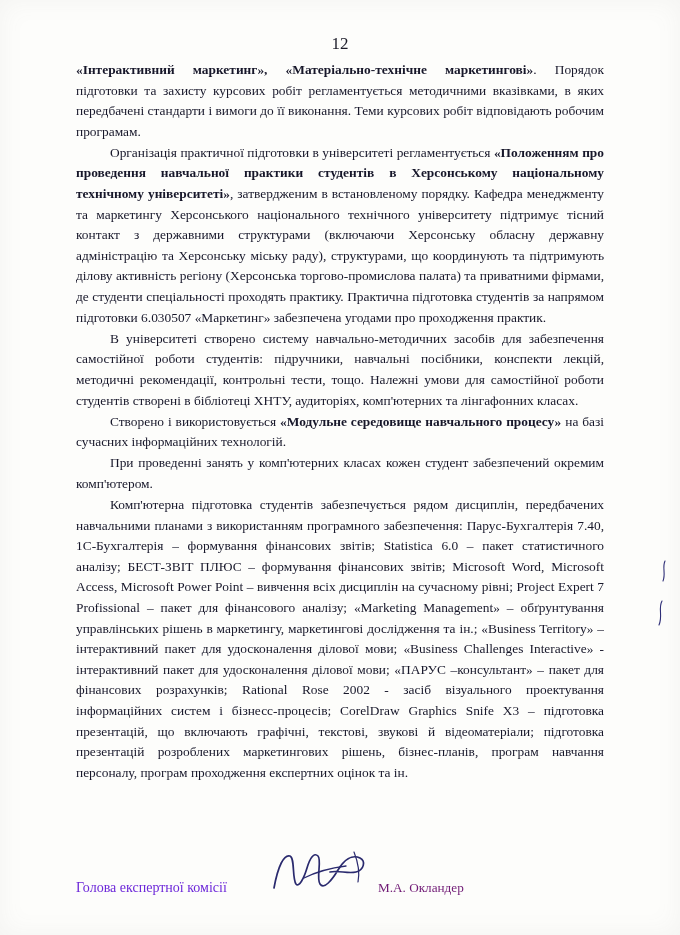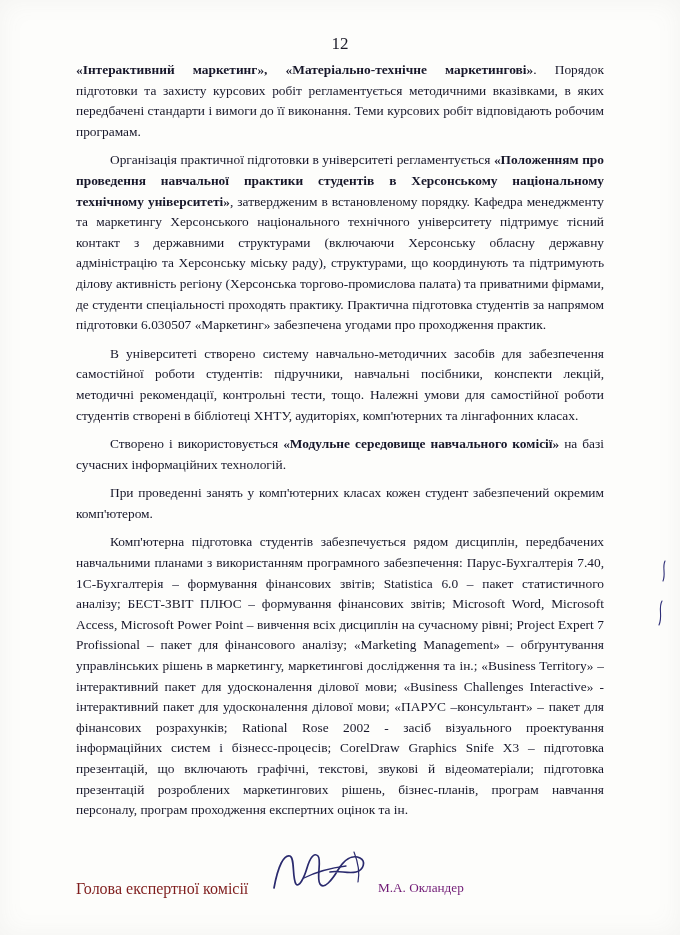--- a/index.html
+++ b/index.html
@@ -41,38 +41,37 @@
     font-size: 13.4px;
     line-height: 20.6px;
     text-align: justify;
     text-justify: inter-word;
     color: #17172a;
     text-indent: 0;
     hyphens: none;
   }
   p.para.indent {
     text-indent: 34px;
-    margin-top: 8px;
   }
   .bold {
     font-weight: bold;
   }
   .signature-block {
     position: absolute;
     left: 76px;
     top: 872px;
     width: 528px;
     height: 40px;
   }
   .sig-label {
     position: absolute;
     left: 0;
     top: 8px;
-    font-size: 16px;
-    color: #7f1d1d;
+    font-size: 14px;
+    color: #6d28d9;
     white-space: nowrap;
   }
   .sig-name {
     position: absolute;
     left: 302px;
     top: 8px;
     font-size: 13.2px;
     color: #701a75;
     white-space: nowrap;
   }
@@ -111,21 +110,21 @@
 <body>
 
 <div class="page">
 
   <div class="page-number">12</div>
 
   <div class="content">
       <p class="para"><span class="bold">«Інтерактивний маркетинг», «Матеріально-технічне маркетингові»</span><span>. Порядок підготовки та захисту курсових робіт регламентується методичними вказівками, в яких передбачені стандарти і вимоги до її виконання. Теми курсових робіт відповідають робочим програмам.</span></p>
       <p class="para indent"><span>Організація практичної підготовки в університеті регламентується </span><span class="bold">«Положенням про проведення навчальної практики студентів в Херсонському національному технічному університеті»</span><span>, затвердженим в встановленому порядку. Кафедра менеджменту та маркетингу Херсонського національного технічного університету підтримує тісний контакт з державними структурами (включаючи Херсонську обласну державну адміністрацію та Херсонську міську раду), структурами, що координують та підтримують ділову активність регіону (Херсонська торгово-промислова палата) та приватними фірмами, де студенти спеціальності проходять практику. Практична підготовка студентів за напрямом підготовки 6.030507 «Маркетинг» забезпечена угодами про проходження практик.</span></p>
       <p class="para indent"><span>В університеті створено систему навчально-методичних засобів для забезпечення самостійної роботи студентів: підручники, навчальні посібники, конспекти лекцій, методичні рекомендації, контрольні тести, тощо. Належні умови для самостійної роботи студентів створені в бібліотеці ХНТУ, аудиторіях, комп'ютерних та лінгафонних класах.</span></p>
-      <p class="para indent"><span>Створено і використовується </span><span class="bold">«Модульне середовище навчального комісії»</span><span> на базі сучасних інформаційних технологій.</span></p>
+      <p class="para indent"><span>Створено і використовується </span><span class="bold">«Модульне середовище навчального процесу»</span><span> на базі сучасних інформаційних технологій.</span></p>
       <p class="para indent"><span>При проведенні занять у комп'ютерних класах кожен студент забезпечений окремим комп'ютером.</span></p>
       <p class="para indent"><span>Комп'ютерна підготовка студентів забезпечується рядом дисциплін, передбачених навчальними планами з використанням програмного забезпечення: Парус-Бухгалтерія 7.40, 1С-Бухгалтерія – формування фінансових звітів; Statistica 6.0 – пакет статистичного аналізу; БЕСТ-ЗВІТ ПЛЮС – формування фінансових звітів; Microsoft Word, Microsoft Access, Microsoft Power Point – вивчення всіх дисциплін на сучасному рівні; Project Expert 7 Profissional – пакет для фінансового аналізу; «Marketing Management» – обґрунтування управлінських рішень в маркетингу, маркетингові дослідження та ін.; «Business Territory» – інтерактивний пакет для удосконалення ділової мови; «Business Challenges Interactive» - інтерактивний пакет для удосконалення ділової мови; «ПАРУС –консультант» – пакет для фінансових розрахунків; Rational Rose 2002 - засіб візуального проектування інформаційних систем і бізнесс-процесів; CorelDraw Graphics Snife X3 – підготовка презентацій, що включають графічні, текстові, звукові й відеоматеріали; підготовка презентацій розроблених маркетингових рішень, бізнес-планів, програм навчання персоналу, програм проходження експертних оцінок та ін.</span></p>
     </div>
 
   <div class="signature-block">
     <div class="sig-label">Голова експертної комісії</div>
     <svg class="sig-scribble" viewBox="0 0 110 46">
       <path d="M6 40 C10 18 16 6 22 8 C27 10 24 30 28 36 C31 40 36 30 39 20 C42 10 46 4 50 8 C54 12 48 30 52 36 C56 42 64 32 70 22 C76 12 84 6 92 10 C98 13 96 22 88 24 C80 26 70 22 62 24" fill="none" stroke="#2a2a6e" stroke-width="1.7" stroke-linecap="round"></path>
       <path d="M36 30 C48 24 62 20 78 18" fill="none" stroke="#2a2a6e" stroke-width="1.3" stroke-linecap="round"></path>
       <path d="M86 4 C90 14 92 24 90 34" fill="none" stroke="#2a2a6e" stroke-width="1.2" stroke-linecap="round"></path>

